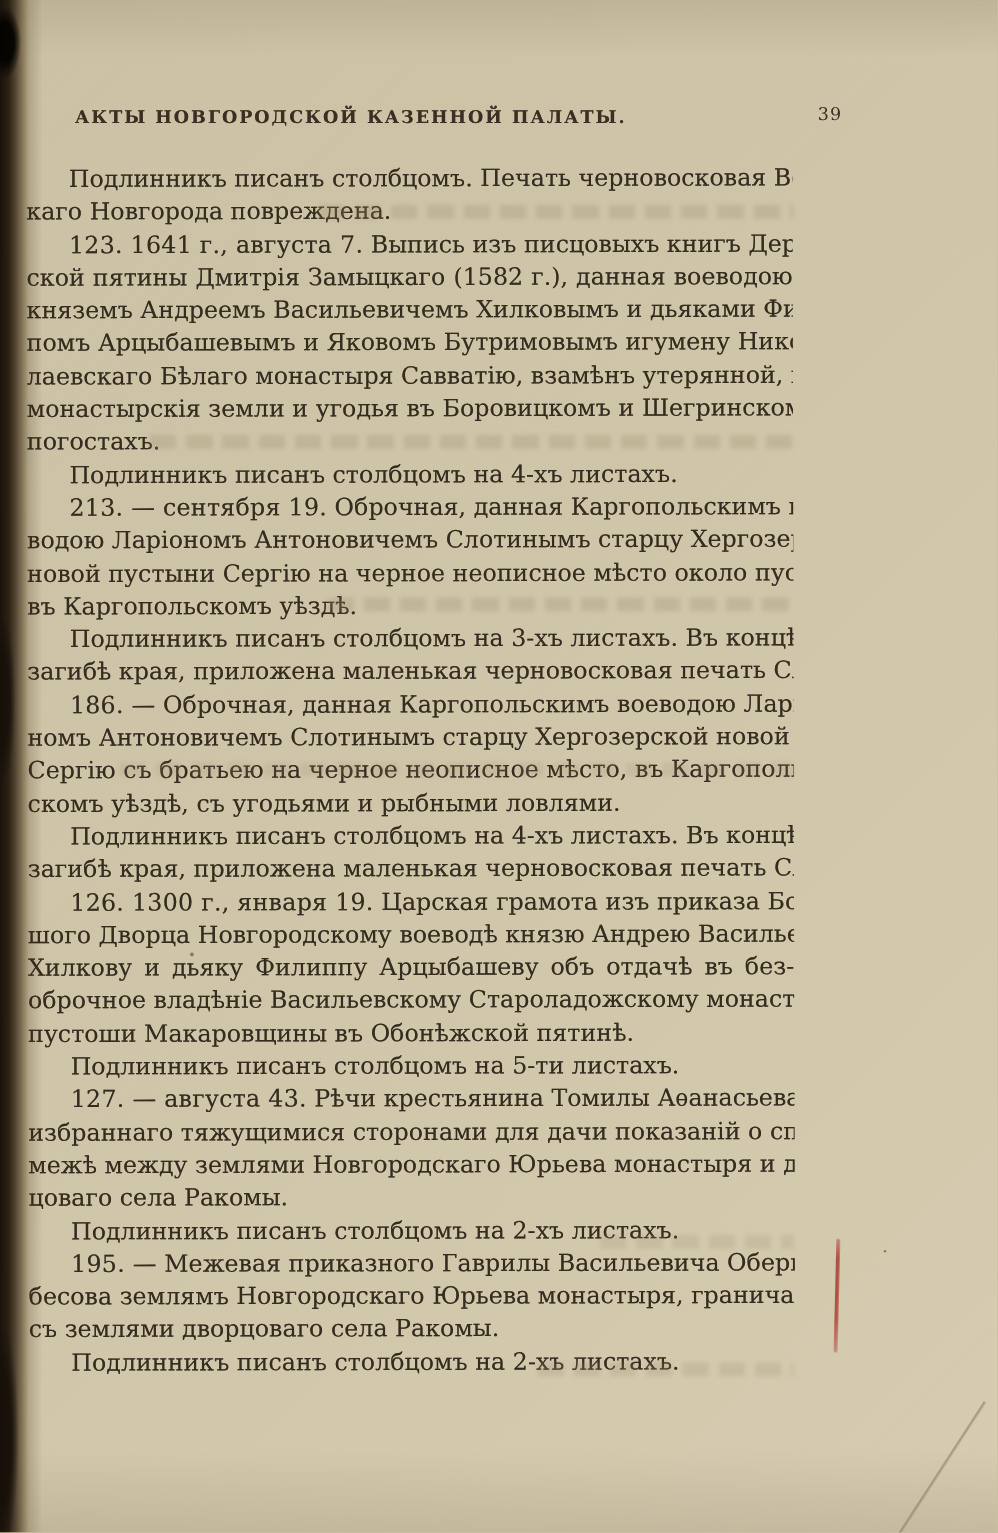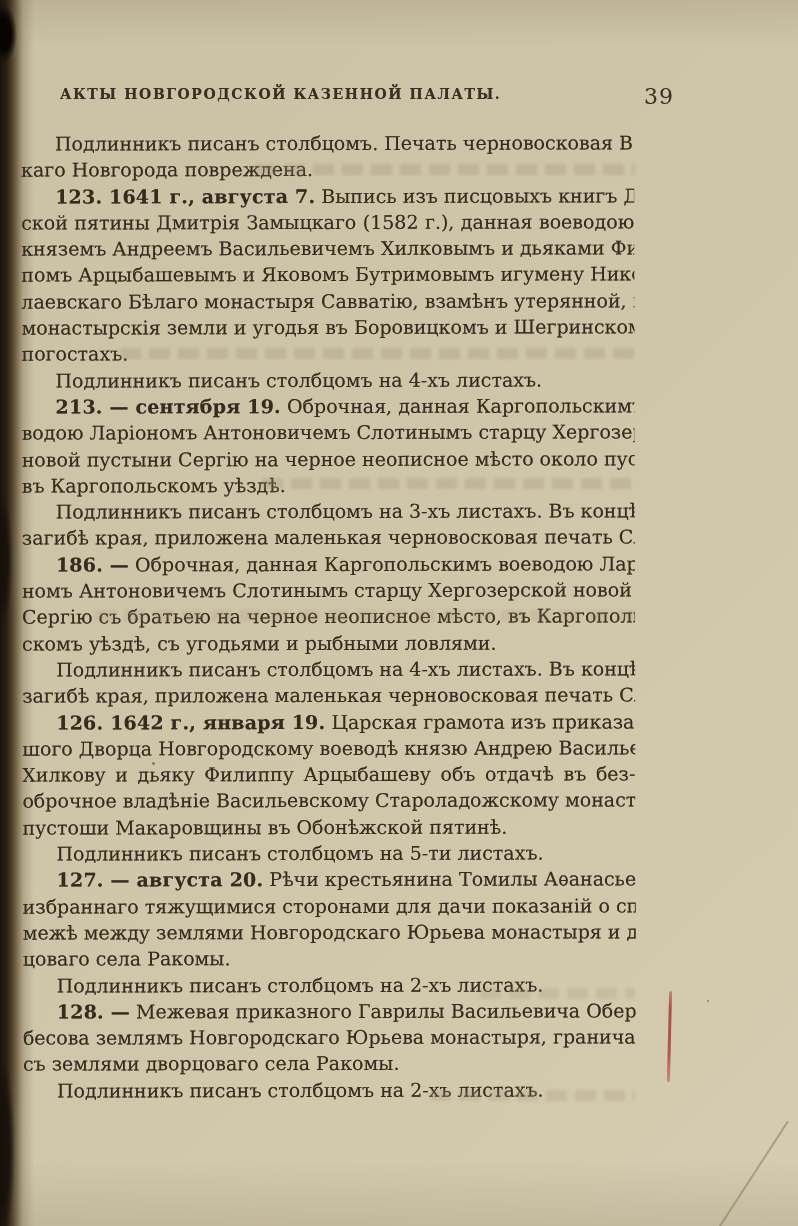--- a/index.html
+++ b/index.html
@@ -28,33 +28,33 @@
   .header{
     position:absolute;left:60px;top:86px;width:614px;height:22px;
   }
   .header .title{
     display:block;text-align:left;
     font-weight:bold;font-size:14px;letter-spacing:1.6px;
     color:#3a2f22;text-shadow:0 0 .5px rgba(58,47,34,.55);
   }
   .header .pageno{
     position:absolute;right:0;top:-2px;
-    font-size:22px;color:#382e22;letter-spacing:1px;
+    font-size:14px;color:#382e22;letter-spacing:1px;
   }
   .text-col{
     position:absolute;left:22px;top:130px;width:613px;
     transform:rotate(-0.12deg);
     color:#352b1f;
   }
   .line{
     height:26.3px;line-height:26.3px;font-size:19px;
     white-space:nowrap;overflow:hidden;
     text-shadow:0 0 .45px rgba(53,43,31,.5);
   }
-  .line b{font-weight:bold;letter-spacing:.2px;}
+  .line b{font-weight:normal;letter-spacing:.2px;}
   .line.ind{padding-left:34px;}
   .line.just{text-align:justify;text-align-last:justify;}
   
   .red-mark{
     position:absolute;left:668px;top:991px;width:2.6px;height:91px;
     background:linear-gradient(180deg, rgba(178,70,58,.55), #a8443a 18%, #b04a3e 70%, rgba(178,70,58,.5));
     border-radius:2px;transform:rotate(1.4deg);filter:blur(.3px);opacity:.9;
   }
   
   .ghost{
@@ -103,32 +103,32 @@
       <div class="line just">новой пустыни Сергію на черное неописное мѣсто около пустыни,</div>
       <div class="line">въ Каргопольскомъ уѣздѣ.</div>
       <div class="line ind just">Подлинникъ писанъ столбцомъ на 3-хъ листахъ. Въ концѣ, на</div>
       <div class="line">загибѣ края, приложена маленькая черновосковая печать Слотина</div>
       <div class="line ind just"><b>186. —</b> Оброчная, данная Каргопольскимъ воеводою Ларіо-</div>
       <div class="line just">номъ Антоновичемъ Слотинымъ старцу Хергозерской новой пустыни</div>
       <div class="line just">Сергію съ братьею на черное неописное мѣсто, въ Каргополь-</div>
       <div class="line">скомъ уѣздѣ, съ угодьями и рыбными ловлями.</div>
       <div class="line ind just">Подлинникъ писанъ столбцомъ на 4-хъ листахъ. Въ концѣ, на</div>
       <div class="line">загибѣ края, приложена маленькая черновосковая печать Слотина.</div>
-      <div class="line ind just"><b>126. 1642 г., января 19.</b> Царская грамота изъ приказа Боль-</div>
+      <div class="line ind just"><b>126. 1300 г., января 19.</b> Царская грамота изъ приказа Боль-</div>
       <div class="line just">шого Дворца Новгородскому воеводѣ князю Андрею Васильевичу</div>
       <div class="line just">Хилкову и дьяку Филиппу Арцыбашеву объ отдачѣ въ без-</div>
       <div class="line just">оброчное владѣніе Васильевскому Староладожскому монастырю</div>
       <div class="line">пустоши Макаровщины въ Обонѣжской пятинѣ.</div>
       <div class="line ind">Подлинникъ писанъ столбцомъ на 5-ти листахъ.</div>
-      <div class="line ind just"><b>127. — августа 20.</b> Рѣчи крестьянина Томилы Аѳанасьева,</div>
+      <div class="line ind just"><b>127. — августа 43.</b> Рѣчи крестьянина Томилы Аѳанасьева,</div>
       <div class="line just">избраннаго тяжущимися сторонами для дачи показаній о спорной</div>
       <div class="line just">межѣ между землями Новгородскаго Юрьева монастыря и двор-</div>
       <div class="line">цоваго села Ракомы.</div>
       <div class="line ind">Подлинникъ писанъ столбцомъ на 2-хъ листахъ.</div>
-      <div class="line ind just"><b>128. —</b> Межевая приказного Гаврилы Васильевича Оберни-</div>
+      <div class="line ind just"><b>195. —</b> Межевая приказного Гаврилы Васильевича Оберни-</div>
       <div class="line just">бесова землямъ Новгородскаго Юрьева монастыря, граничащимъ</div>
       <div class="line">съ землями дворцоваго села Ракомы.</div>
       <div class="line ind">Подлинникъ писанъ столбцомъ на 2-хъ листахъ.</div>
     </div>
 
   <div class="red-mark"></div>
 
   <div class="ghost g1"></div>
   <div class="ghost g2"></div>
   <div class="ghost g3"></div>

